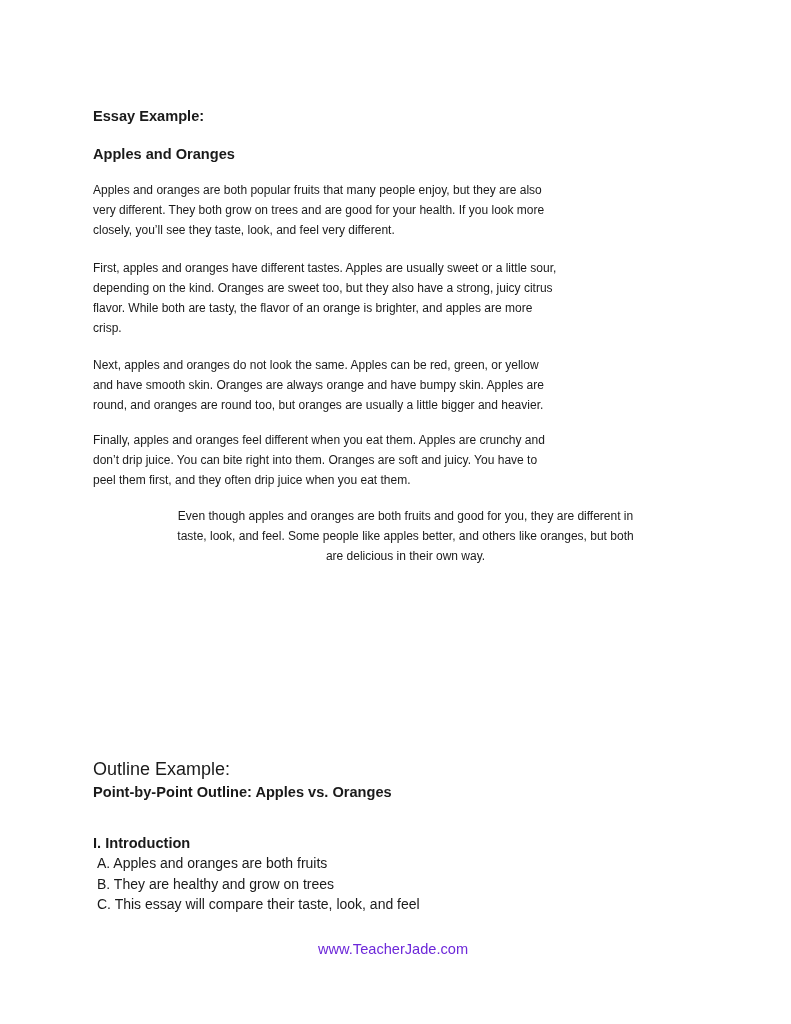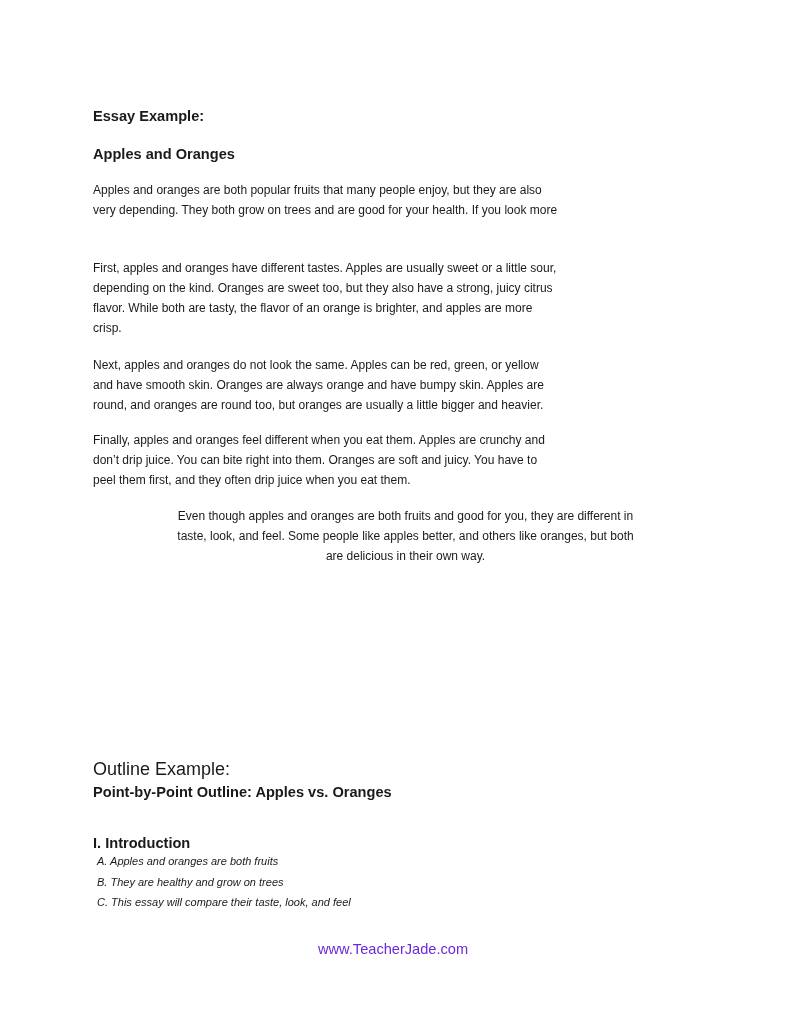--- a/index.html
+++ b/index.html
@@ -41,23 +41,22 @@
       font-size: 12px;
       line-height: 20px;
     }
     .para .ln {
       display: block;
       white-space: nowrap;
     }
     .outline-item {
       position: absolute;
       left: 4px;
-      font-size: 11px;
+      font-size: 14px;
       white-space: nowrap;
-      font-style: italic;
     }
     .footer {
       position: absolute;
       left: 318px;
       top: 941px;
       font-size: 14.6px;
       white-space: nowrap;
       color: #6d28d9;
     }
   </style>
@@ -65,21 +64,22 @@
 <body>
 
 <div class="page">
 
   <div class="label-bold" style="top:108px;">Essay Example:</div>
 
   <div class="label-bold" style="top:146px;">Apples and Oranges</div>
 
   <div class="para" style="top:180px;">
     <span class="ln">Apples and oranges are both popular fruits that many people enjoy, but they are also</span>
-    <span class="ln">very depending. They both grow on trees and are good for your health. If you look more</span>
+    <span class="ln">very different. They both grow on trees and are good for your health. If you look more</span>
+    <span class="ln">closely, you’ll see they taste, look, and feel very different.</span>
   </div>
 
   <div class="para" style="top:258px;">
     <span class="ln">First, apples and oranges have different tastes. Apples are usually sweet or a little sour,</span>
     <span class="ln">depending on the kind. Oranges are sweet too, but they also have a strong, juicy citrus</span>
     <span class="ln">flavor. While both are tasty, the flavor of an orange is brighter, and apples are more</span>
     <span class="ln">crisp.</span>
   </div>
 
   <div class="para" style="top:355px;">

